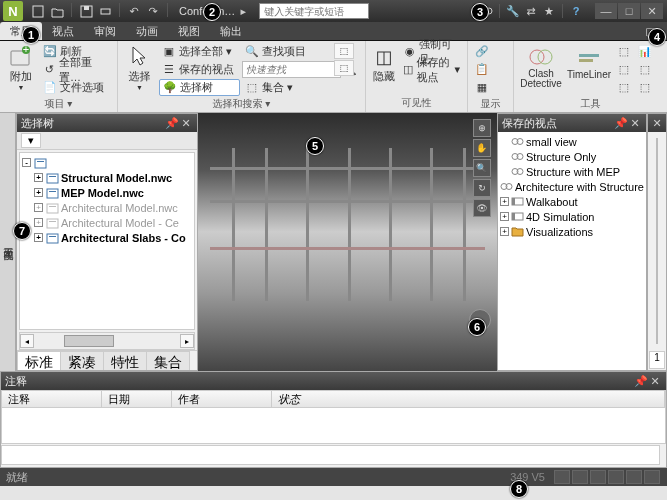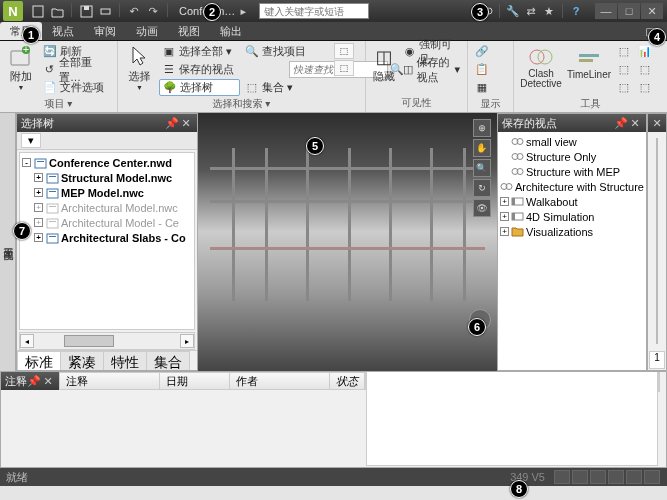--- a/index.html
+++ b/index.html
@@ -29,21 +29,21 @@
 .ribbon-group-body { flex: 1; display: flex; align-items: flex-start; gap: 2px; }
 .ribbon-group-label { font-size: 10px; color: #555; text-align: center; padding-top: 1px; cursor: pointer; }
 .ribbon-big-btn { width: 36px; display: flex; flex-direction: column; align-items: center; justify-content: center; padding: 2px; cursor: pointer; color: #333; }
 .ribbon-big-btn .ico { width: 24px; height: 24px; display: flex; align-items: center; justify-content: center; font-size: 18px; }
 .ribbon-small-btn { display: flex; align-items: center; height: 17px; padding: 0 3px; cursor: pointer; color: #333; gap: 3px; }
 .ribbon-small-btn .sico { width: 14px; height: 14px; display: flex; align-items: center; justify-content: center; font-size: 11px; }
 .ribbon-small-btn.pressed { background: #fff; border: 1px solid #7da8d8; border-radius: 2px; }
 .ribbon-col { display: flex; flex-direction: column; gap: 1px; }
 .ribbon-grid2 { display: flex; flex-direction: column; gap: 1px; width: 28px; }
 .ribbon-grid2 .cell { width: 20px; height: 16px; border: 1px solid #ccc; background: #f8f8f8; cursor: pointer; display: flex; align-items: center; justify-content: center; font-size: 9px; }
-.quick-find { width: 99px; height: 17px; border: 1px solid #bbb; background: #fff; padding: 0 3px; color: #999; font-style: italic; font-size: 10px; margin-left: 47px; }
+.quick-find { width: 99px; height: 17px; border: 1px solid #bbb; background: #fff; padding: 0 3px; color: #999; font-style: italic; font-size: 10px; }
 .disabled { color: #aaa; }
 
 
 .main { display: flex; height: 258px; }
 
 
 .vtab { width: 16px; background: #d5d5d5; border-right: 1px solid #aaa; writing-mode: vertical-rl; text-orientation: upright; font-size: 10px; padding: 4px 0; color: #333; text-align: center; cursor: pointer; letter-spacing: 1px; }
 
 
 .panel { background: #f0f0f0; border: 1px solid #aaa; display: flex; flex-direction: column; }
@@ -83,21 +83,21 @@
 .saved-row .exp { width: 9px; height: 9px; border: 1px solid #888; font-size: 8px; line-height: 7px; text-align: center; margin-right: 2px; }
 .saved-row .sico { width: 13px; height: 12px; margin-right: 2px; }
 
 
 .slider-panel { width: 20px; }
 .slider-track { flex: 1; background: #f0f0f0; position: relative; }
 .slider-track::after { content: ''; position: absolute; left: 50%; top: 6px; bottom: 6px; width: 2px; background: #bbb; transform: translateX(-50%); }
 .slider-val { height: 18px; border: 1px solid #ccc; margin: 1px; background: #fff; text-align: center; font-size: 10px; }
 
 
-.comments { height: 97px; display: flex; flex-direction: row; }
+.comments { height: 97px; display: flex; flex-direction: column; }
 .comments .table-head { height: 18px; background: linear-gradient(#f8f8f8,#e5e5e5); border: 1px solid #ccc; display: flex; }
 .comments .th { border-right: 1px solid #ccc; padding: 1px 6px; font-size: 11px; }
 .comments .table-body { flex: 1; background: #fff; border: 1px solid #ccc; border-top: none; margin-bottom: 1px; }
 .comments .inputrow { height: 20px; border: 1px solid #ccc; background: #fff; margin: 0 6px 2px 0; }
 
 
 .statusbar { height: 18px; background: #444; color: #bbb; display: flex; align-items: center; padding: 0 6px; font-size: 10px; }
 .statusbar .spacer { flex: 1; }
 .statusbar .sbtn { width: 16px; height: 14px; margin: 0 1px; background: #555; border: 1px solid #666; }
 
@@ -358,21 +358,20 @@
     </div>
     <div class="tree" id="sel-tree">
         <div class="tree-row bold" style="padding-left: 0px;">
           <span class="exp">-</span>
           <span class="tico">
             <svg width="13" height="12">
               <rect x="1" y="2" width="11" height="9" fill="none" stroke="#47a"></rect>
               <rect x="3" y="4" width="7" height="1" fill="#47a"></rect>
             </svg>
           </span>
-          <span>Conference Center.nwd</span>
         </div>
         <div class="tree-row bold" style="padding-left: 12px;">
           <span class="exp">+</span>
           <span class="tico">
             <svg width="13" height="12">
               <rect x="1" y="2" width="11" height="9" fill="none" stroke="#47a"></rect>
               <rect x="3" y="4" width="7" height="1" fill="#47a"></rect>
             </svg>
           </span>
           <span>Structural Model.nwc</span>

